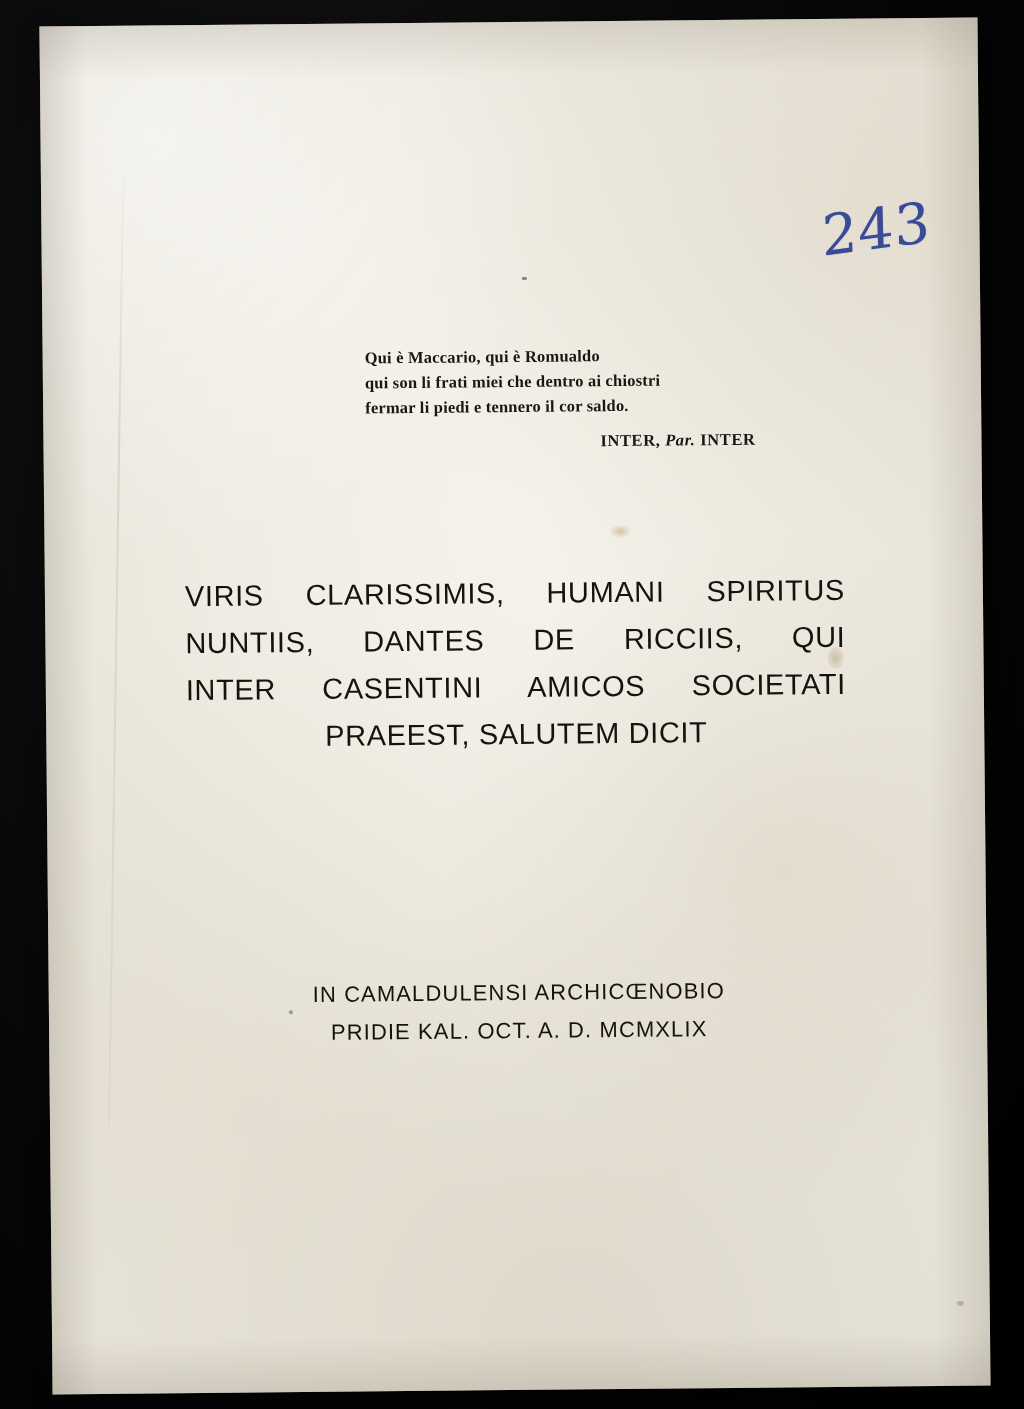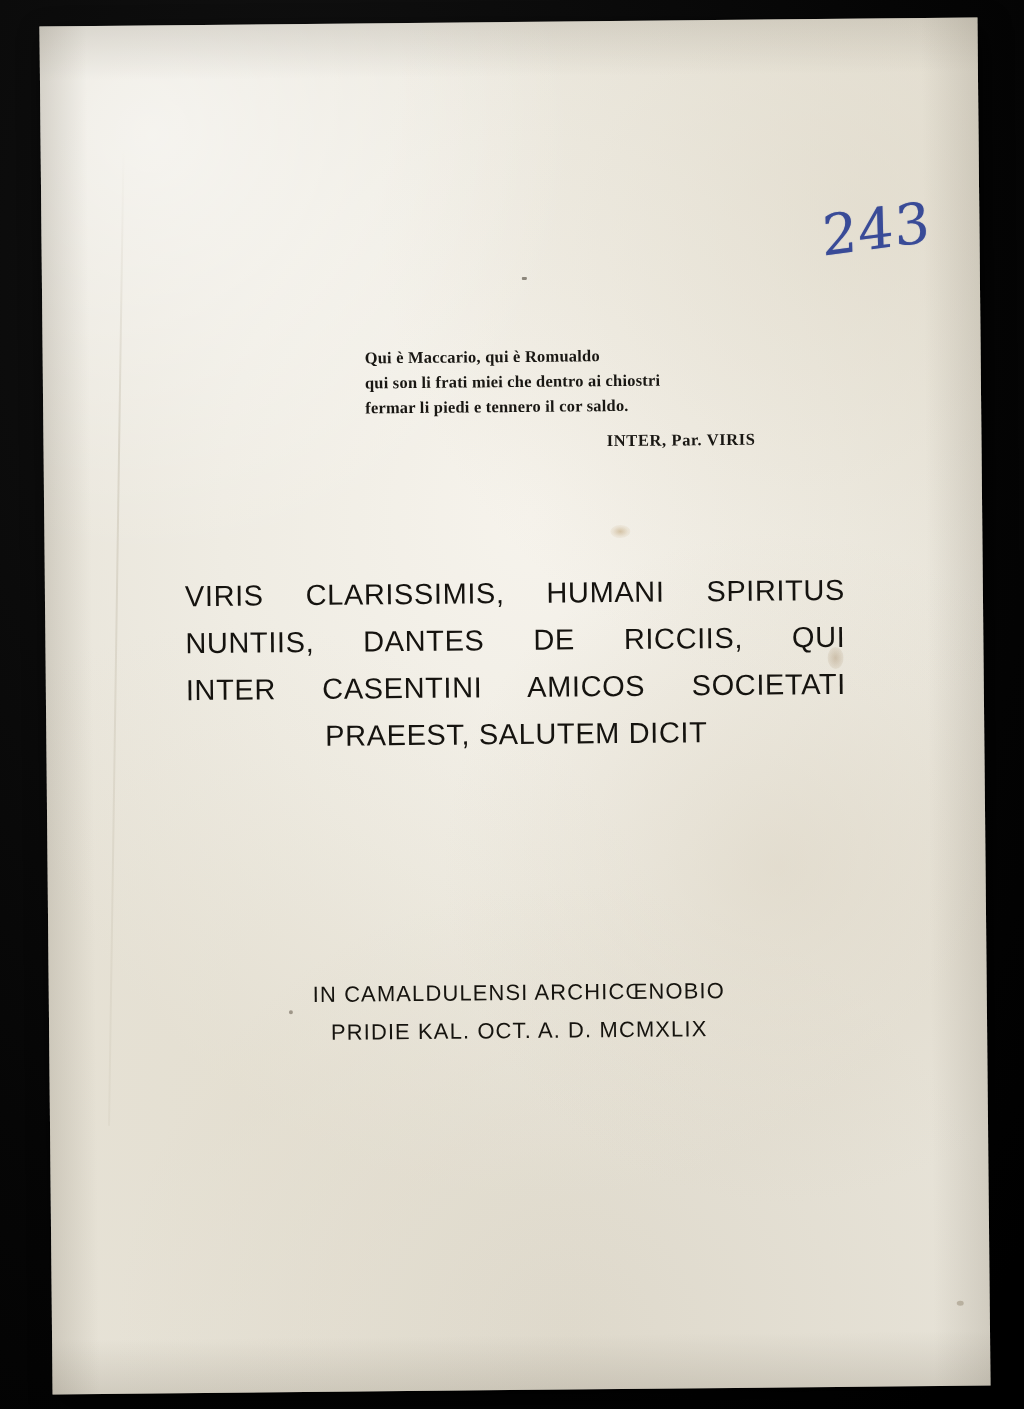--- a/index.html
+++ b/index.html
@@ -97,20 +97,21 @@
     font-weight: 600;
   }
   .epigraph .line { white-space: nowrap; }
   .epigraph .attrib {
     margin-top: 10px;
     text-align: right;
     padding-right: 30px;
     letter-spacing: 0.6px;
   }
   .epigraph .attrib .work {
+    font-style: italic;
     font-weight: 600;
   }
 
   
   .salutation {
     position: absolute;
     left: 140px;
     top: 548px;
     width: 660px;
     text-align: center;
@@ -192,21 +193,21 @@
 
     <div class="cat-number">243</div>
 
     <div class="epigraph">
       <span class="line">Qui è Maccario, qui è Romualdo</span><br>
       <span class="line">qui son li frati miei che dentro ai chiostri</span><br>
       <span class="line">fermar li piedi e tennero il cor saldo.</span>
       <div class="attrib">
         <span>INTER,</span>
         <span class="work">Par.</span>
-        <span>VIRIS</span>
+        <span>INTER</span>
       </div>
     </div>
 
     <div class="salutation">
       <span class="l j">VIRIS CLARISSIMIS, HUMANI SPIRITUS</span>
       <span class="l j">NUNTIIS, DANTES DE RICCIIS, QUI</span>
       <span class="l j">INTER CASENTINI AMICOS SOCIETATI</span>
       <span class="l">PRAEEST, SALUTEM DICIT</span>
     </div>
 

